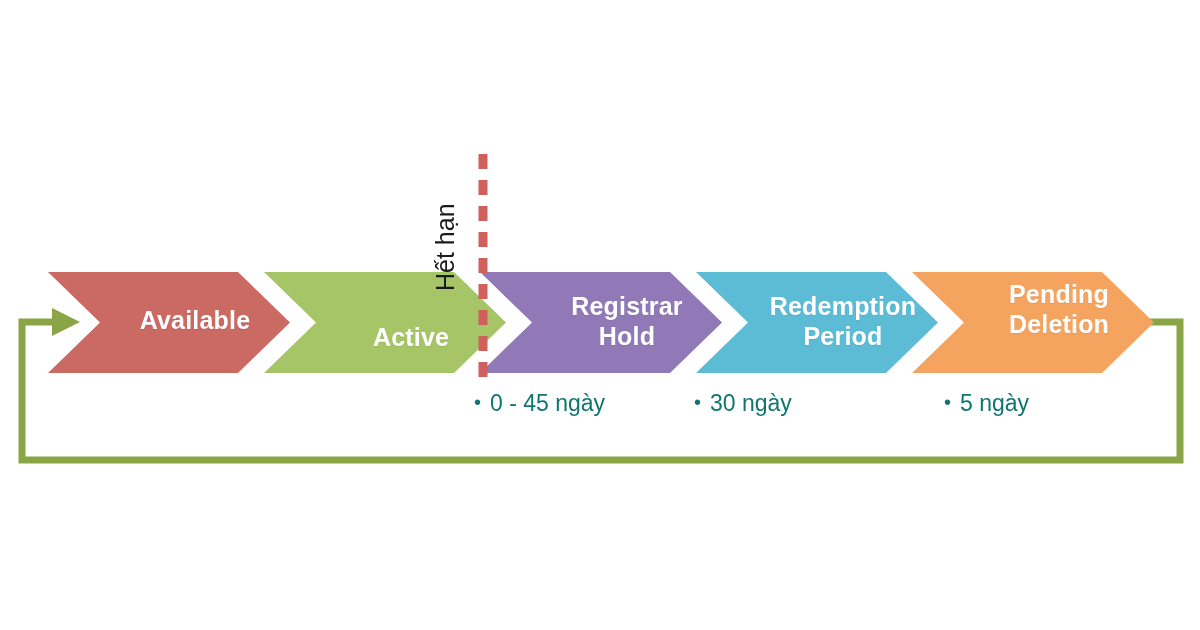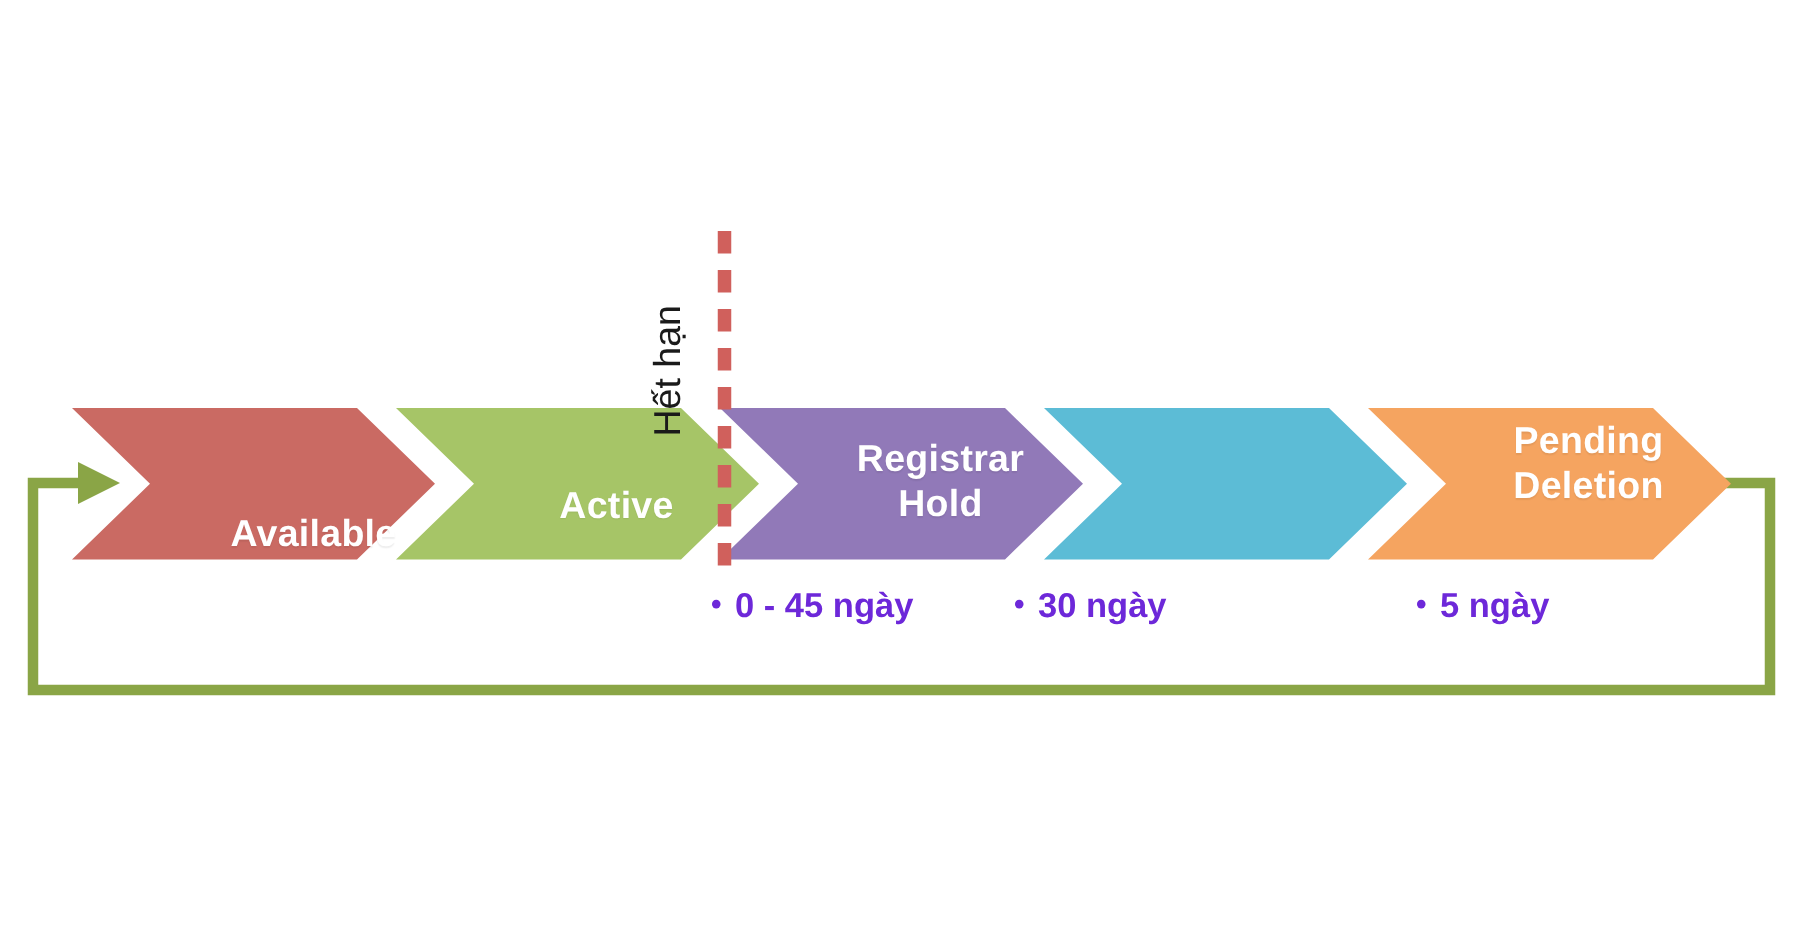--- a/index.html
+++ b/index.html
@@ -35,23 +35,23 @@
     font-weight: 600;
     line-height: 1.18;
     text-align: center;
     letter-spacing: 0.2px;
     white-space: pre-line;
     pointer-events: none;
     text-shadow: 0 1px 1px rgba(0,0,0,0.07);
   }
   .duration {
     position: absolute;
-    color: #6d28d9;
+    color: #0f766e;
     font-size: 23px;
-    font-weight: 700;
+    font-weight: 400;
     white-space: nowrap;
   }
   .duration .bullet {
     display: inline-block;
     margin-right: 9px;
     font-size: 20px;
     vertical-align: 2px;
   }
   .expiry-label {
     position: absolute;
@@ -90,42 +90,44 @@
     <g>
       <path id="chev-4" d="M 912 272 L 1102 272 L 1154 322.5 L 1102 373 L 912 373 L 964 322.5 Z" fill="#f5a460"></path>
     </g>
 
     <g>
       <line id="expiry-line" x1="483" y1="154" x2="483" y2="387" stroke="#d0605c" stroke-width="9" stroke-dasharray="15 11" stroke-linecap="butt"></line>
     </g>
   </svg>
 
   <div class="stage">
-    <div class="chev-label" style="left:114px;  top:306px; width:190px;margin-top:36px;">Available</div>
+    <div class="chev-label" style="left:100px;  top:306px; width:190px;">Available</div>
 
     <div class="chev-label" style="left:316px;  top:323px; width:190px;">Active</div>
 
     <div class="chev-label" style="left:532px;  top:292px; width:190px;text-align:center;">Registrar
 Hold</div>
 
+    <div class="chev-label" style="left:744px;  top:292px; width:198px;">Redemption
+Period</div>
 
     <div class="chev-label" style="left:964px;  top:280px; width:190px;">Pending
 Deletion</div>
   </div>
 
   <div class="expiry-label" style="left:460px; top:262px;">
     <span>Hết hạn</span>
   </div>
 
   <div class="stage">
     <div class="duration" style="left:474px; top:390px;">
       <span class="bullet">•</span><span>0 - 45 ngày</span>
     </div>
 
-    <div class="duration" style="left:676px; top:390px;">
+    <div class="duration" style="left:694px; top:390px;">
       <span class="bullet">•</span><span>30 ngày</span>
     </div>
 
     <div class="duration" style="left:944px; top:390px;">
       <span class="bullet">•</span><span>5 ngày</span>
     </div>
   </div>
 
 </div>
 

